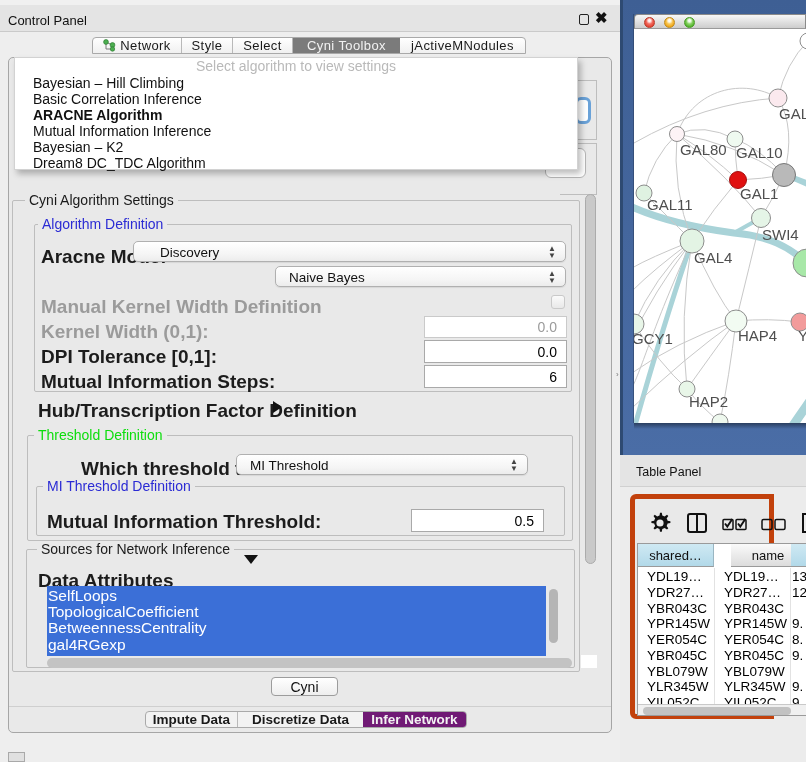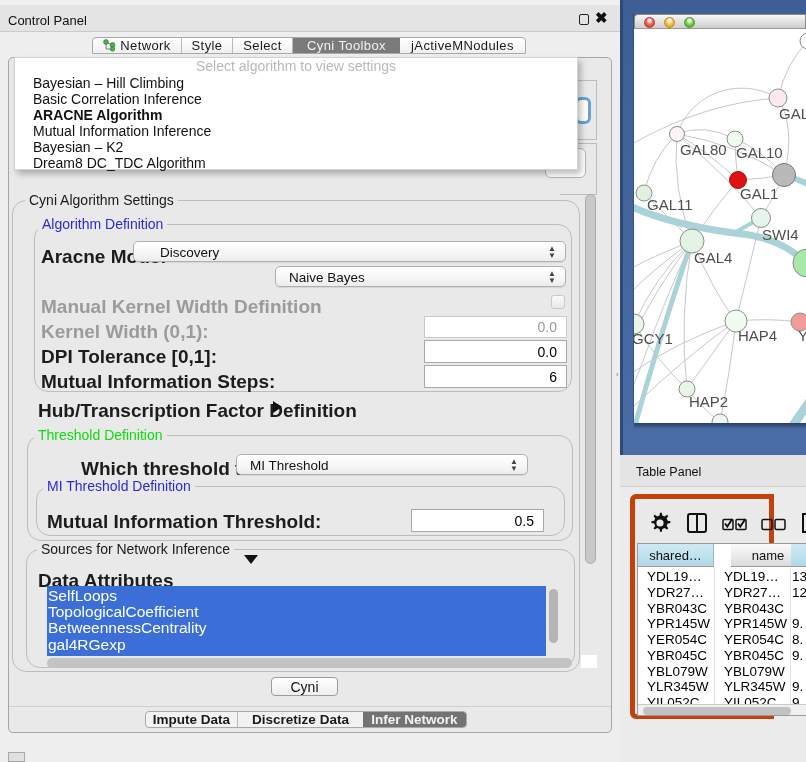--- a/index.html
+++ b/index.html
@@ -8,21 +8,21 @@
 .dis{color:#9b9b9b}
 .combo{position:absolute;border:1px solid #b0b0b0;border-radius:5px;
  background:linear-gradient(#ffffff,#f5f5f5 65%,#ececec);
  box-shadow:0 1px 1px rgba(0,0,0,.08);font-size:13.5px;color:#111}
 .combo .txt{position:absolute;left:13px;top:50%;transform:translateY(-50%);white-space:nowrap}
 .combo .arr{position:absolute;right:9px;top:50%;transform:translateY(-50%);
  font-size:8px;line-height:7px;color:#444;text-align:center}
 .field{position:absolute;background:#fff;border:1px solid #a9a9a9;
  font-size:14px;color:#000;text-align:right;padding-right:9px}
 .field span{position:absolute;right:9px;top:50%;transform:translateY(-50%)}
-.gbox{position:absolute;border:1px solid #bdbdbd;border-radius:14px}
+.gbox{position:absolute;border:1px solid #bdbdbd;border-radius:2px}
 .gtitle{position:absolute;top:-9px;left:6px;background:#e9e9e9;padding:0 4px;
  font-size:14px;white-space:nowrap}
 </style></head>
 <body>
 
 <div class="abs" style="left:0;top:0;width:620px;height:762px;background:#eeeeee">
 
   <div class="abs" style="left:1px;top:0;width:2px;height:8px;background:#9a9a9a"></div>
 
   <div class="abs" style="left:0;top:0;width:620px;height:5px;background:#f0f0f0"></div>
@@ -117,21 +117,21 @@
   <div class="abs" style="left:549px;top:589px;width:9px;height:54px;background:#b5b5b5;border-radius:5px"></div>
   <div class="abs" style="left:47px;top:658px;width:525px;height:10px;background:#c3c3c3;border-radius:5px"></div>
 
   <div class="abs" style="left:271px;top:677px;width:67px;height:19px;border:1px solid #9c9c9c;border-radius:4px;background:linear-gradient(#ffffff,#eeeeee);text-align:center;font-size:14px;color:#111;line-height:18px">Cyni</div>
 
   <div class="abs" style="left:9px;top:706px;width:602px;height:1px;background:#cfcfcf"></div>
 
   <div class="abs" style="left:145px;top:711px;height:17px;display:flex;border:1px solid #a9a9a9;border-radius:4px;overflow:hidden;background:#f2f2f2;font-size:13.5px;font-weight:bold;color:#1a1a1a">
     <div style="width:92px;border-right:1px solid #b9b9b9;display:flex;align-items:center;justify-content:center">Impute Data</div>
     <div style="width:125px;display:flex;align-items:center;justify-content:center">Discretize Data</div>
-    <div style="width:103px;background:#737373;color:#f2f2f2;display:flex;align-items:center;justify-content:center">Infer Network</div>
+    <div style="width:103px;background:#701a75;color:#f2f2f2;display:flex;align-items:center;justify-content:center">Infer Network</div>
   </div>
 
   <div class="abs" style="left:8px;top:752px;width:17px;height:10px;border:1px solid #a9a9a9;background:#e0e0e0"></div>
 
   <div class="abs" style="left:14px;top:57px;width:564px;height:113px;background:#fff;border:1px solid #d2d2d2;box-shadow:3px 4px 6px rgba(0,0,0,.26);font-size:14px;color:#111">
     <div style="text-align:center;color:#b9b9b9;height:17px;line-height:17px">Select algorithm to view settings</div>
     <div style="padding-left:18px;line-height:16px">
       Bayesian – Hill Climbing<br>
       Basic Correlation Inference<br>
       <b>ARACNE Algorithm</b><br>

